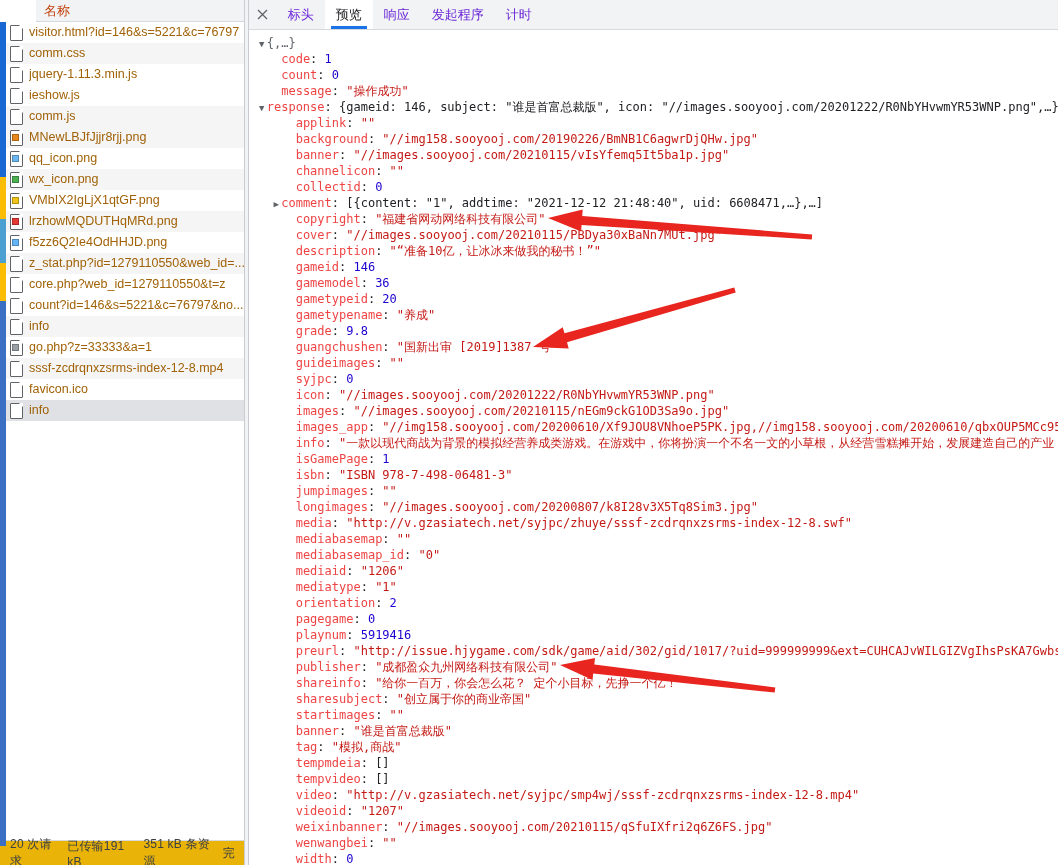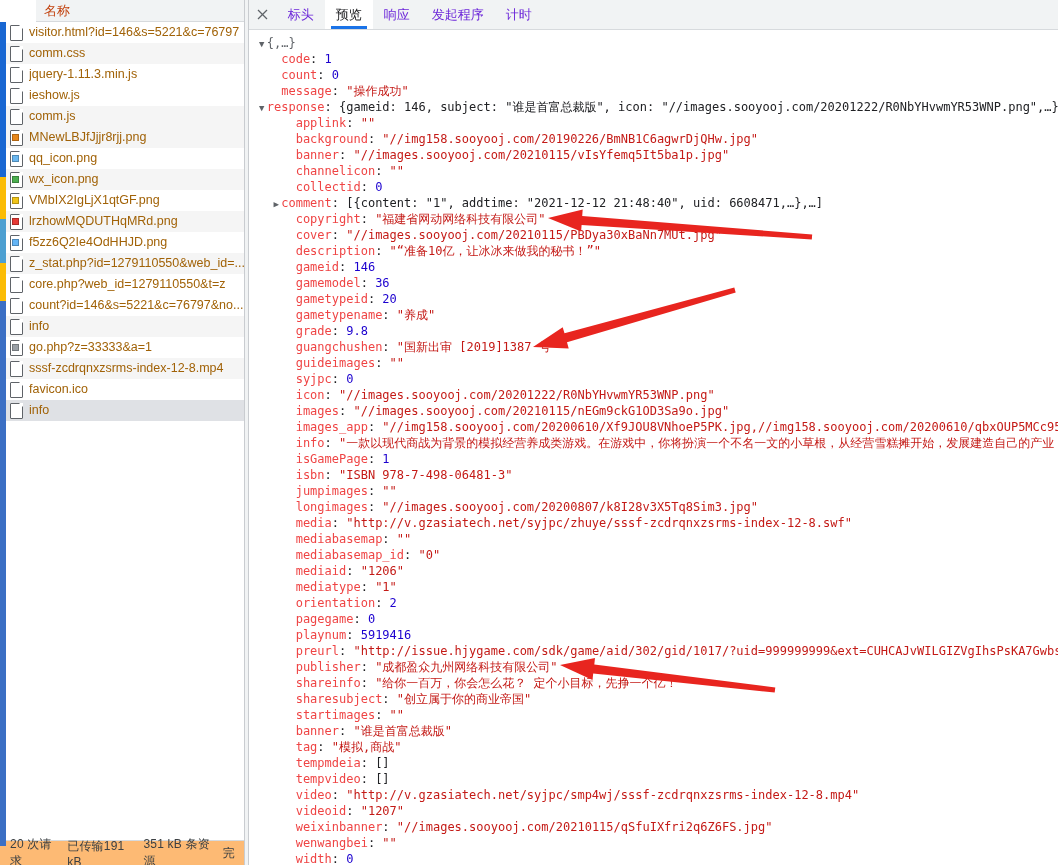--- a/index.html
+++ b/index.html
@@ -39,21 +39,21 @@
   .ficon:after{
     content:"";position:absolute;right:-1px;top:-1px;
     border-left:4px solid transparent;border-top:4px solid #fff;
   }
   .ficon i{
     position:absolute;left:1px;top:3px;width:7px;height:7px;display:block;
     border:1px solid rgba(0,0,0,.25);box-sizing:border-box;
   }
   .rlabel{overflow:hidden;text-overflow:clip;white-space:nowrap;}
   #status{
-    height:25px;flex:0 0 auto;border-top:1px solid #d7dadd;background:#fdba74;
+    height:25px;flex:0 0 auto;border-top:1px solid #d7dadd;background:#eab308;
     font-size:12px;color:#3c4043;display:flex;align-items:center;
     padding-left:10px;box-sizing:border-box;letter-spacing:.2px;justify-content:flex-end;
   }
   #status span{margin-right:9px;}
 
   
   #splitter{width:4px;background:#f1f3f4;border-right:1px solid #c9ccd0;box-sizing:border-box;}
 
   
   #right{flex:1 1 auto;display:flex;flex-direction:column;min-width:0;background:#fff;}

